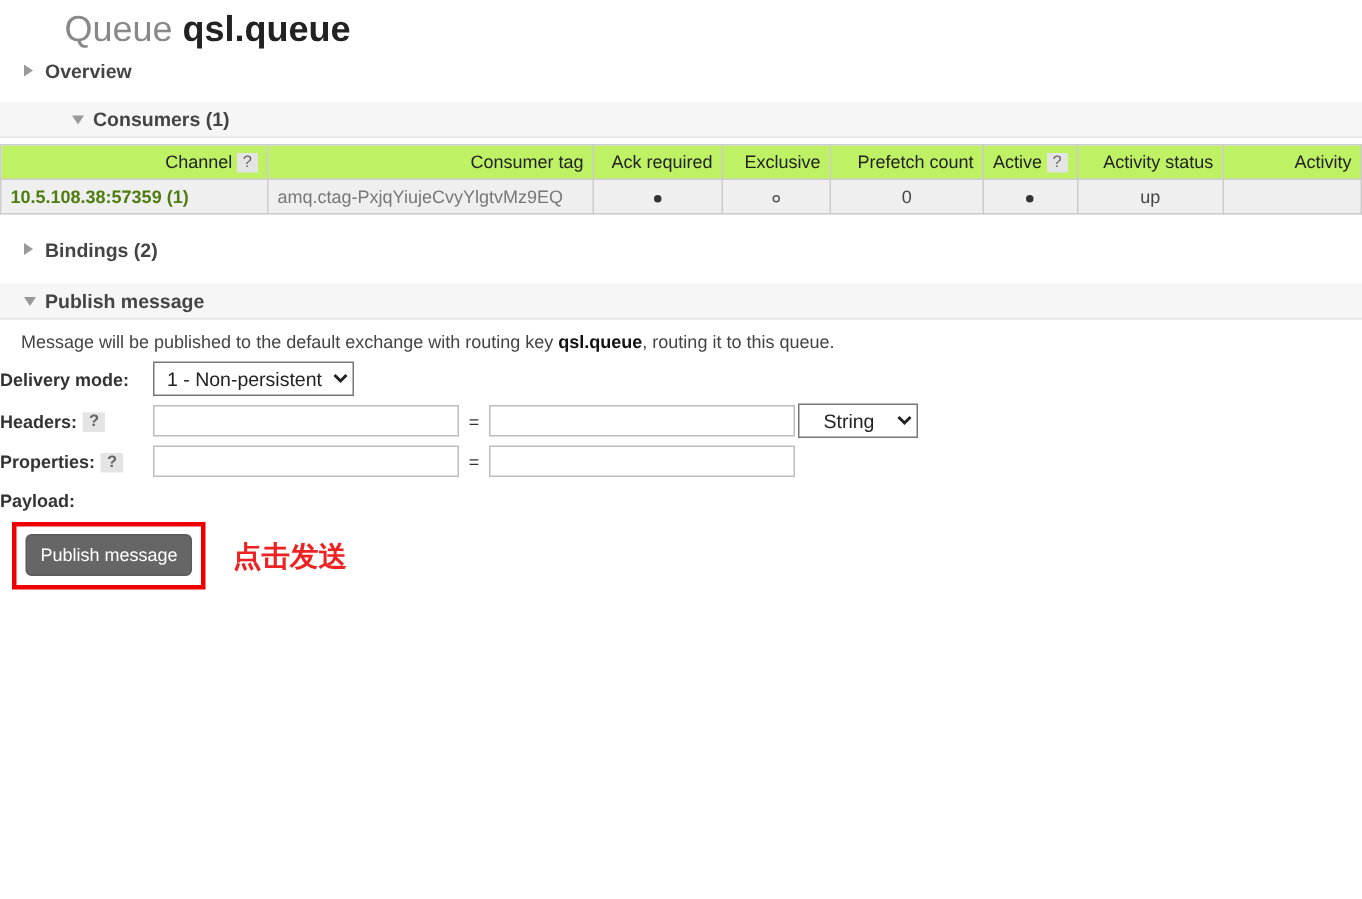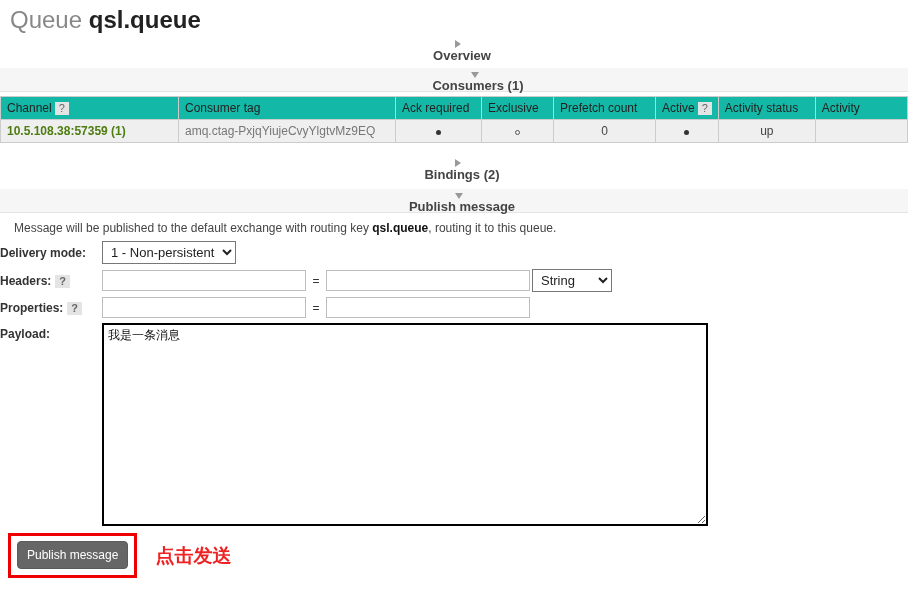--- a/index.html
+++ b/index.html
@@ -13,36 +13,36 @@
     overflow: hidden;
   }
 
   
   #page-title {
     padding: 6px 0 0 10px;
     font-size: 24px;
     font-weight: normal;
     line-height: 28px;
     white-space: nowrap;
+    margin-left: 33px;
   }
   #page-title .t-light { color: #888888; }
   #page-title .t-strong { color: #222222; font-weight: bold; }
 
   
   .section-head {
     display: flex;
     align-items: center;
     font-size: 13px;
     font-weight: bold;
     color: #444444;
     padding: 4px 0 4px 16px;
     height: 22px;
     cursor: pointer;
     user-select: none;
-    flex-direction: column;
   }
   .section-head.bar {
     background: #f6f6f6;
     border-bottom: 1px solid #e4e4e4;
     width: 908px;
     height: 24px;
   }
   .tri {
     width: 0; height: 0;
     margin-right: 8px;
@@ -67,25 +67,25 @@
 
   
   #consumers-table {
     border-collapse: collapse;
     width: 908px;
     margin-top: 4px;
     font-size: 12px;
   }
   #consumers-table th {
     border: 1px solid #cccccc;
-    background: #14b8a6;
+    background: #bef264;
     font-weight: normal;
     color: #222222;
     padding: 4px 6px;
-    text-align: left;
+    text-align: right;
     white-space: nowrap;
     height: 23px;
   }
   #consumers-table td {
     border: 1px solid #cccccc;
     background: #efefef;
     padding: 4px 6px;
     height: 23px;
     white-space: nowrap;
   }
@@ -148,20 +148,21 @@
   .form-label .help { margin-left: 4px; }
 
   select.ui-select {
     font-family: "Liberation Sans", sans-serif;
     font-size: 13px;
     padding: 2px 4px;
     border: 1px solid #777777;
     background: #ffffff;
     color: #222222;
     height: 23px;
+    text-align: center;
   }
   #delivery-mode-select { width: 134px; }
   #header-type-select   { width: 80px; }
 
   input.ui-text {
     font-family: "Liberation Sans", sans-serif;
     font-size: 12px;
     border: 1px solid #bdbdbd;
     background: #ffffff;
     height: 21px;
@@ -314,21 +315,20 @@
   <div class="form-label">
     <span>Properties:</span><span class="help">?</span>
   </div>
   <input class="ui-text" style="width: 204px;" value="">
   <span class="eq-sign">=</span>
   <input class="ui-text" style="width: 204px;" value="">
 </div>
 
 <div class="payload-row">
   <div class="form-label">Payload:</div>
-  <textarea id="payload-textarea" style="">我是一条消息</textarea>
 </div>
 
 <div id="publish-area">
   <div id="publish-highlight">
     <button id="publish-button">Publish message</button>
   </div>
   <div id="publish-annotation">点击发送</div>
 </div>
 
 </body></html>

